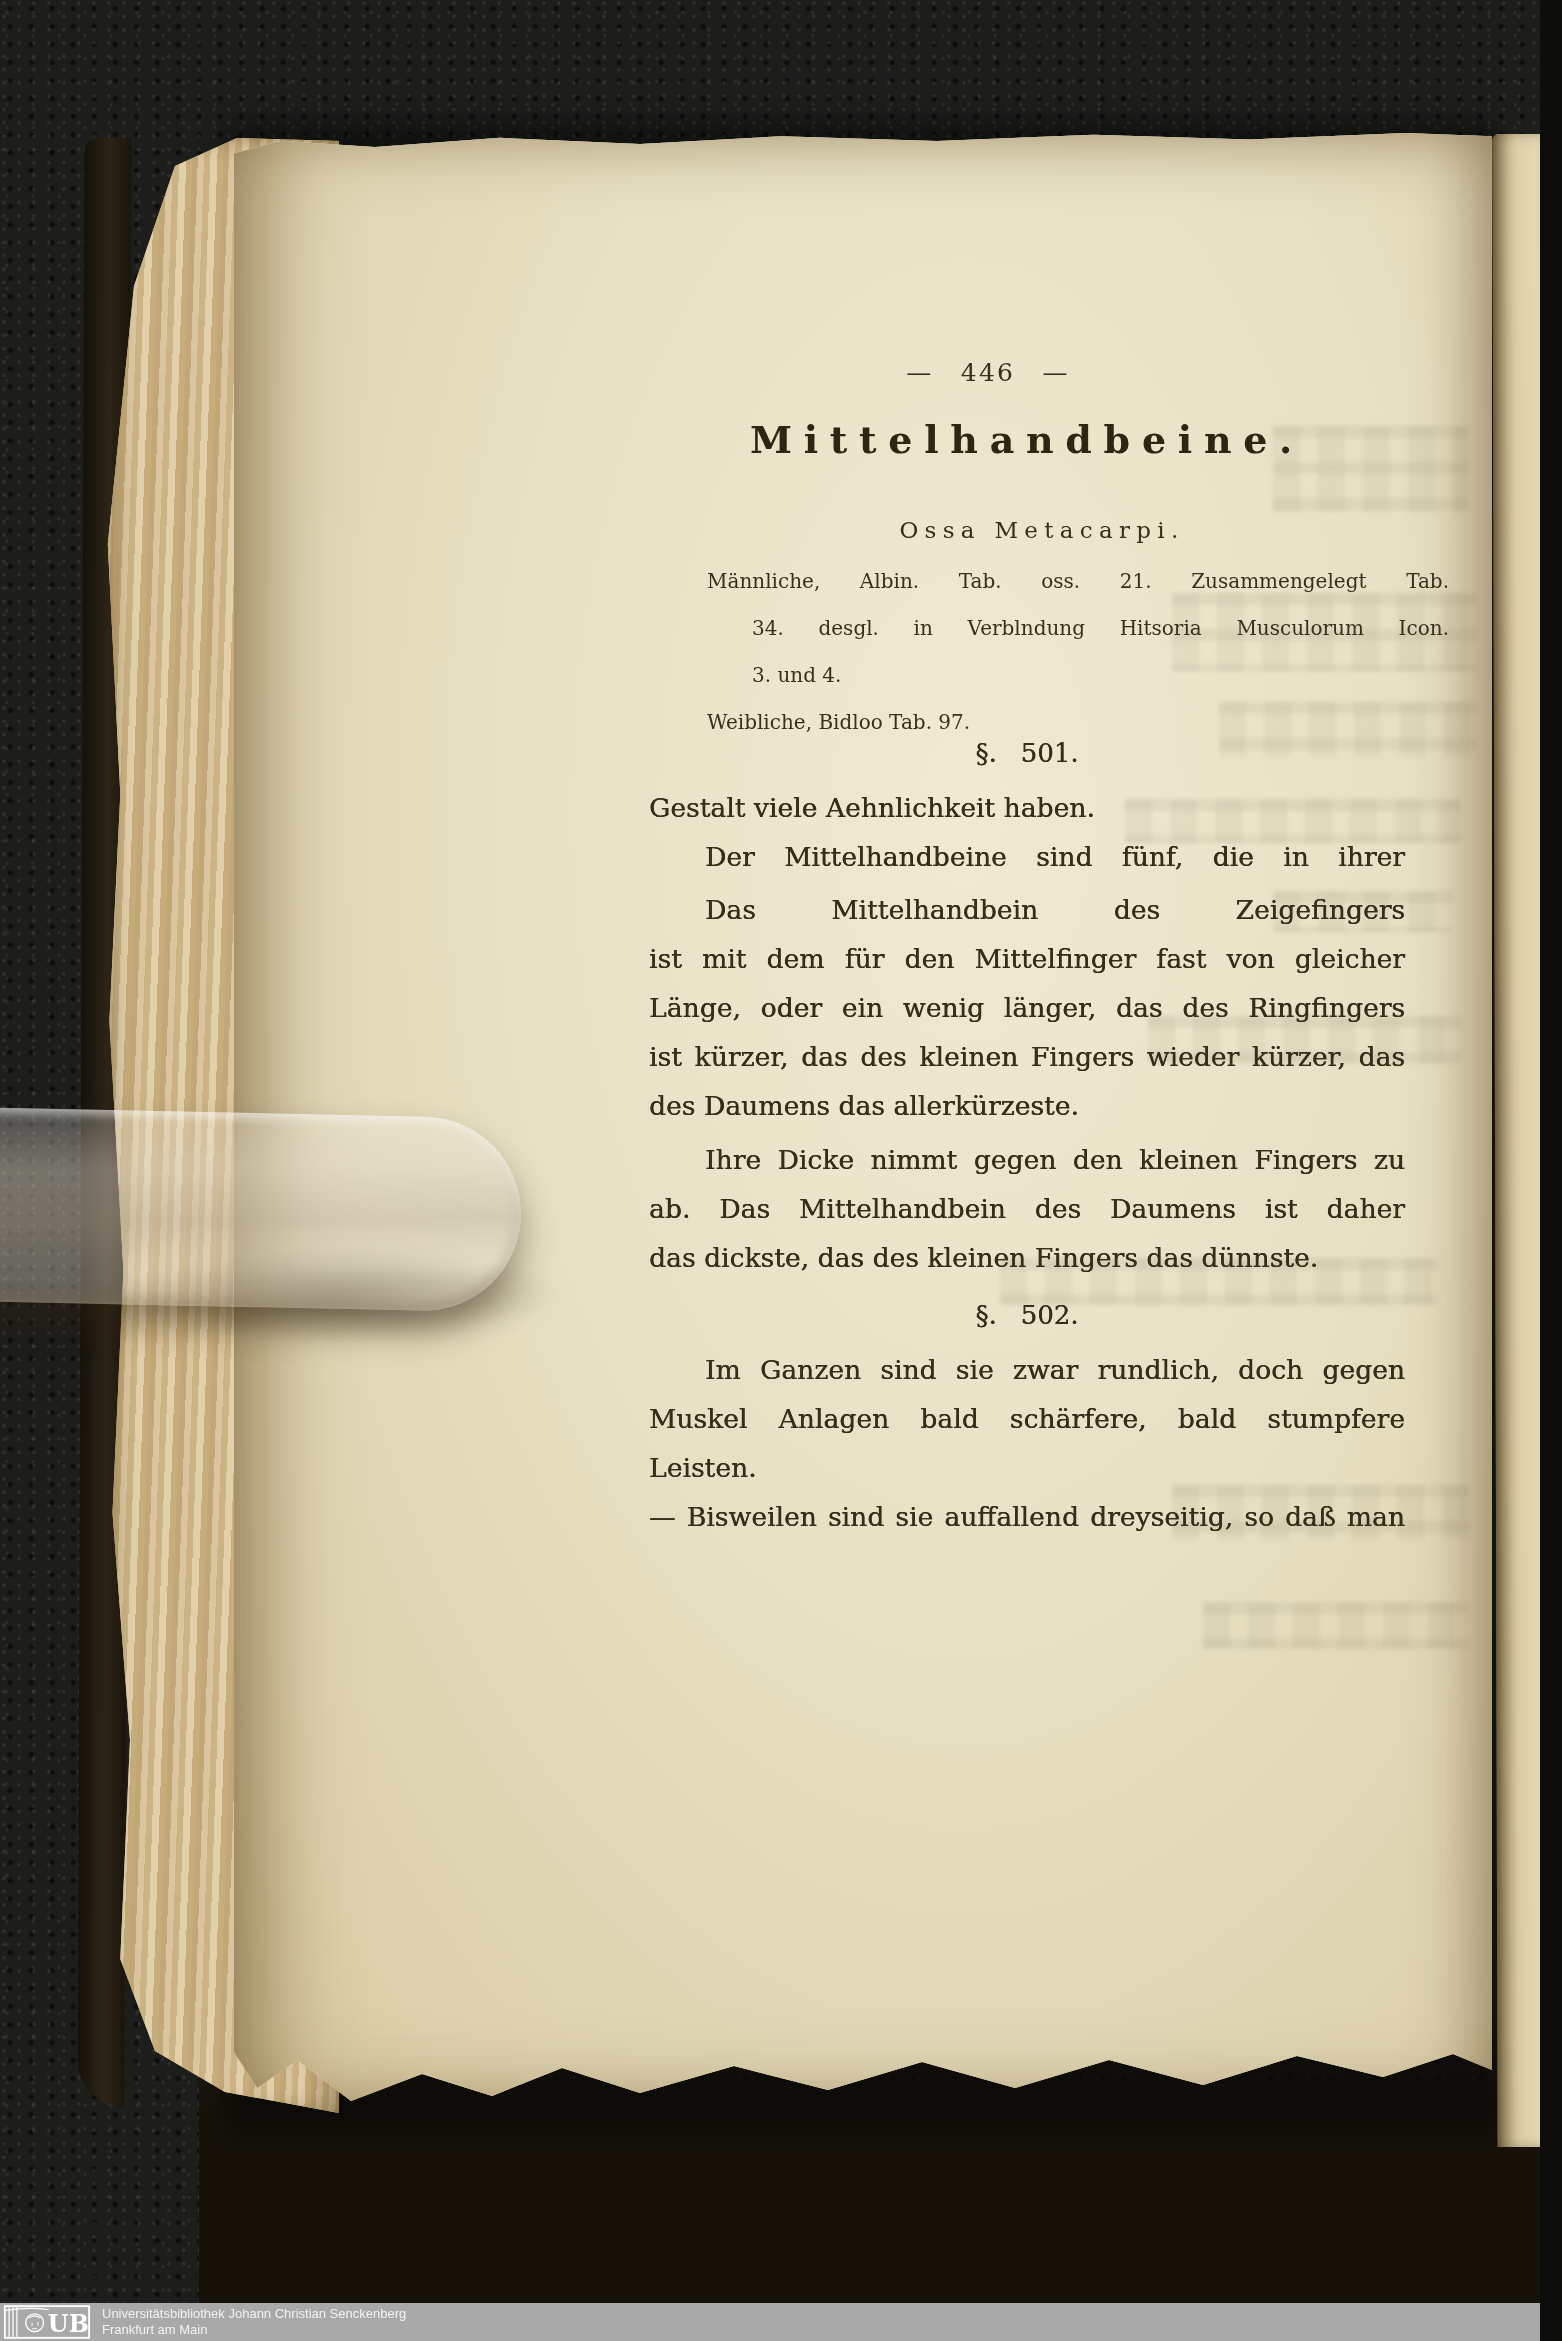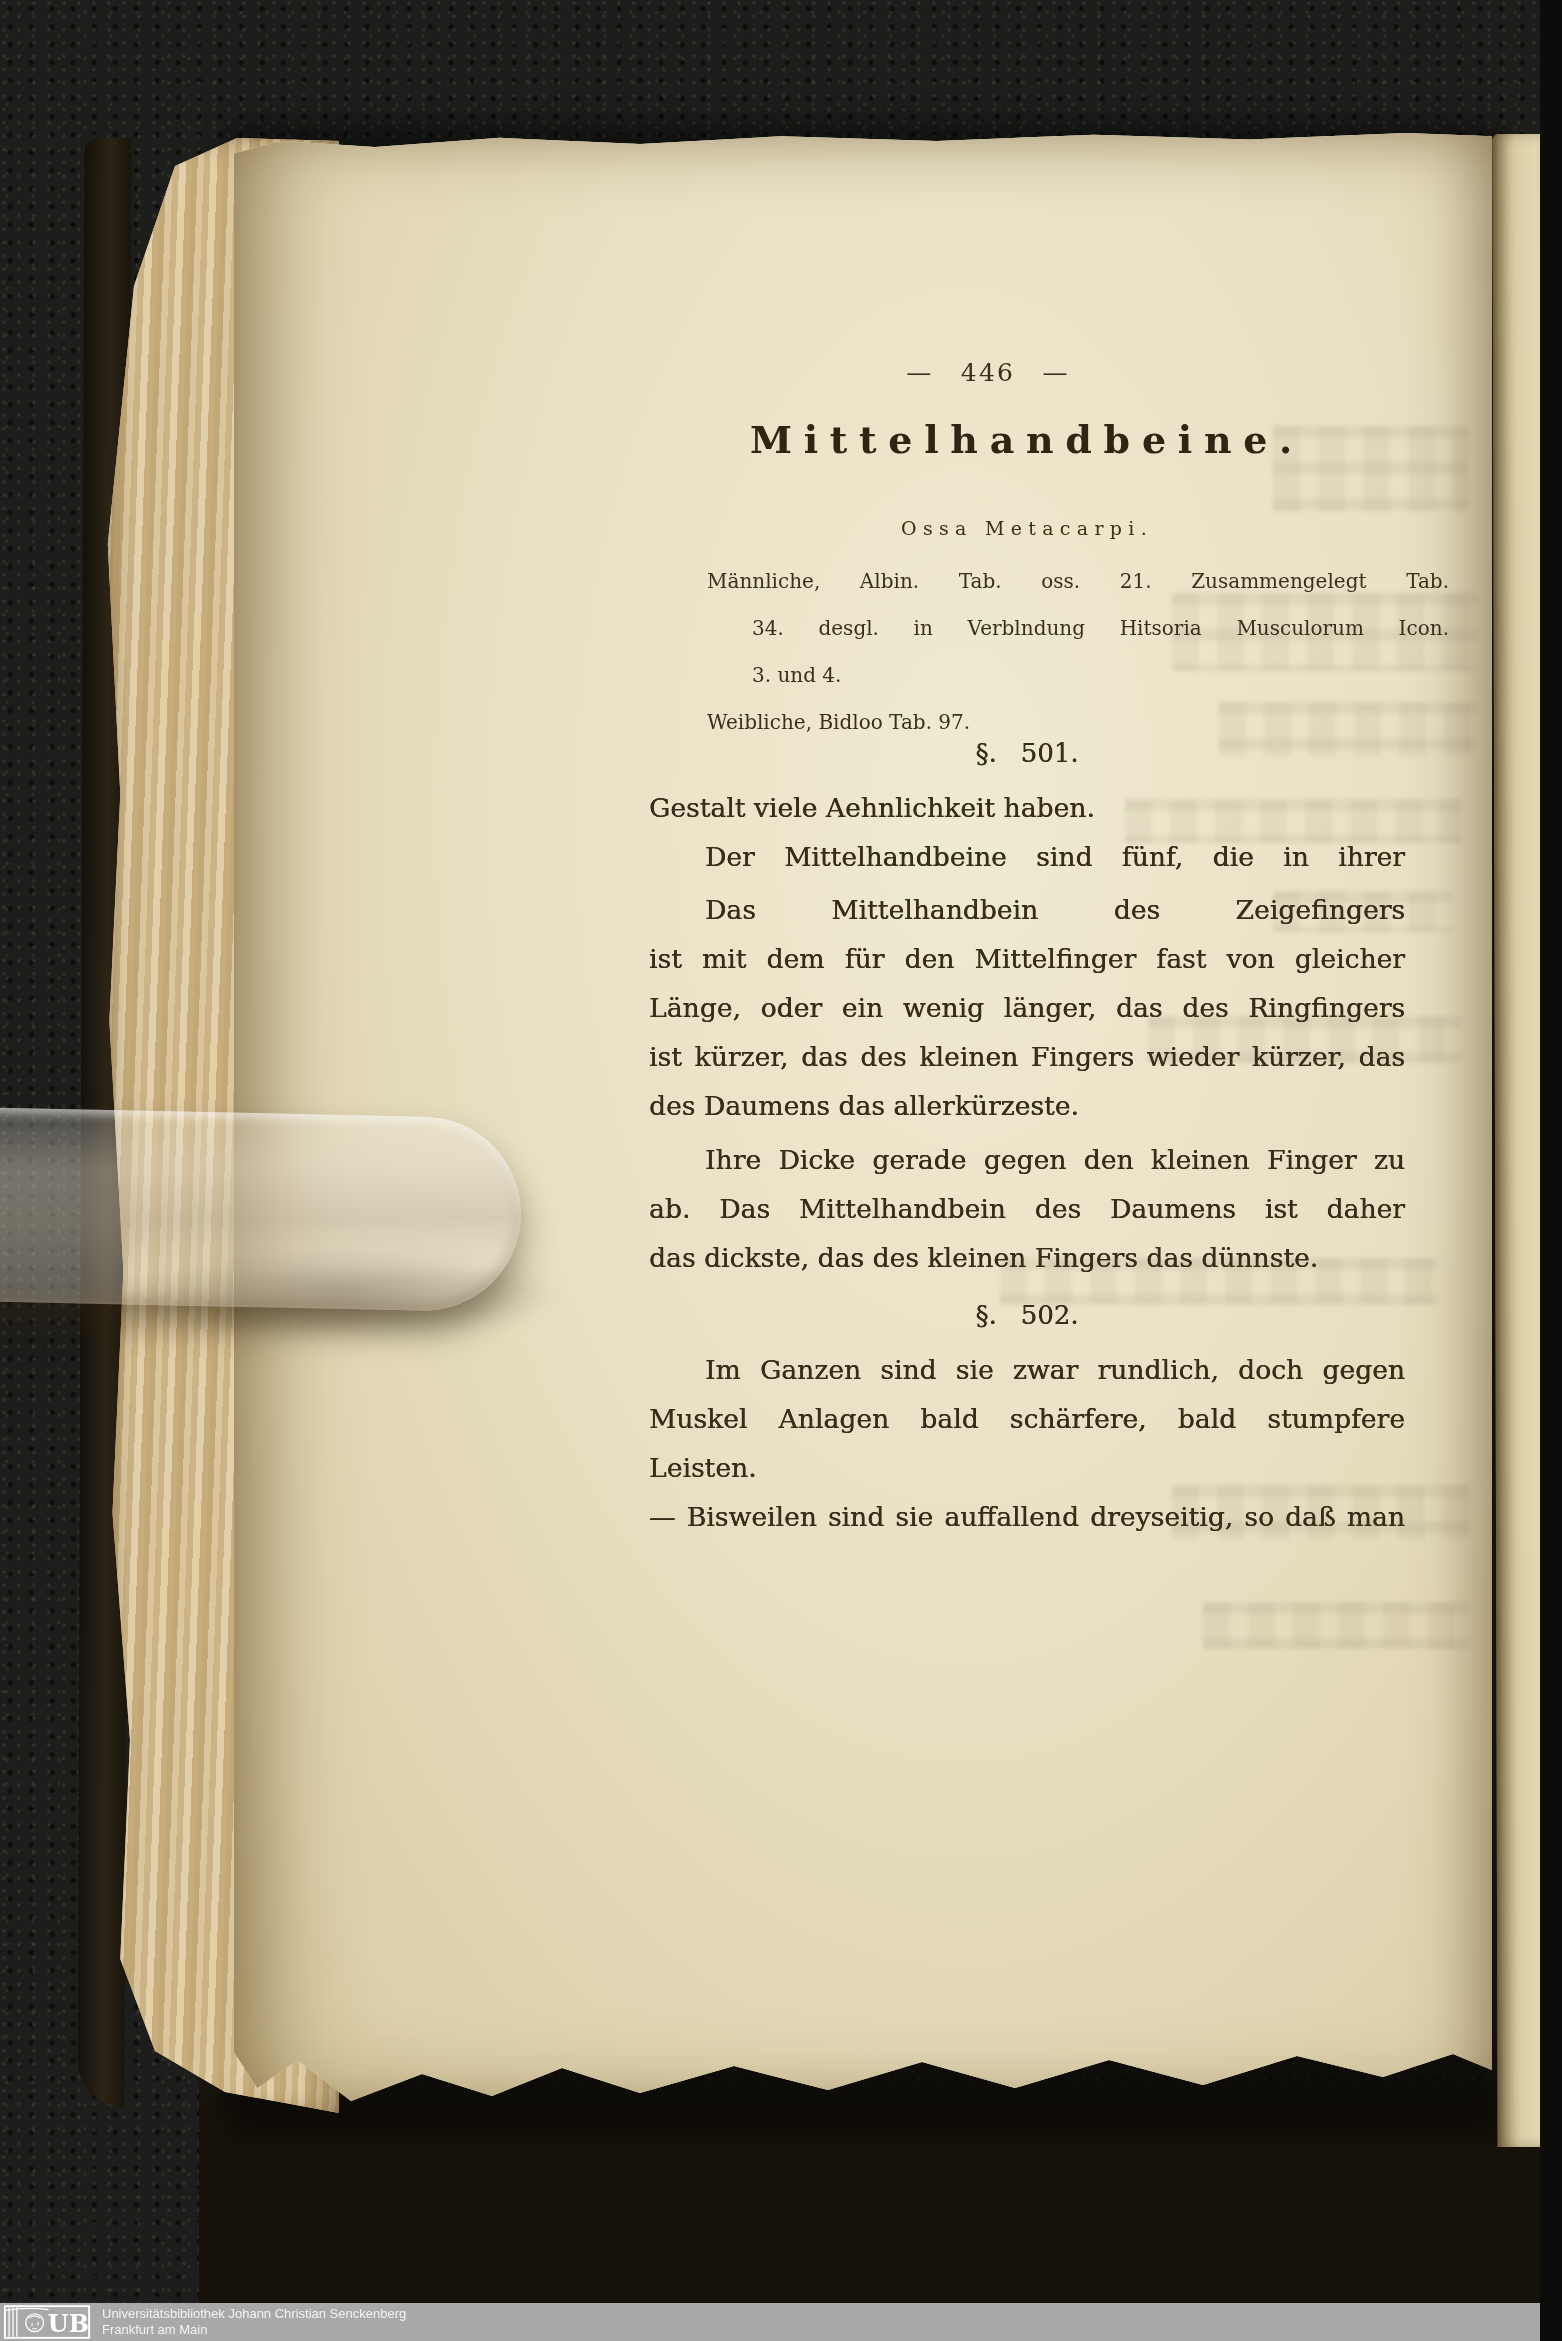--- a/index.html
+++ b/index.html
@@ -77,22 +77,22 @@
       background:
         repeating-linear-gradient(90deg, rgba(108,100,72,0.13) 0 26.6px, transparent 26.6px 45px),
         repeating-linear-gradient(180deg, rgba(108,100,72,0.17) 0 11.7px, transparent 11.7px 36px);}
 
   
   .ink{color:#362d1a;}
   .pageno{position:absolute;left:617px;top:358px;width:742px;text-align:center;
       font-size:25px;letter-spacing:2.3px;word-spacing:17px;color:#3a311d;}
   .title{position:absolute;left:649px;top:417px;width:756px;text-align:center;
       font-size:38px;font-weight:bold;letter-spacing:11.7px;color:#2e2613;white-space:nowrap;}
-  .subtitle{position:absolute;left:649px;top:517px;width:756px;text-align:center;
-      font-size:19px;letter-spacing:6.3px;color:#3a2f15;}
+  .subtitle{position:absolute;left:664px;top:517px;width:756px;text-align:center;
+      font-size:23px;letter-spacing:6.3px;color:#3a2f15;}
   .refs{position:absolute;left:660px;top:558px;width:742px;font-size:20px;line-height:47px;color:#38301c;margin-left:47px;}
   .ref-line{text-align:justify;text-align-last:justify;}
   .ref-line.ind{padding-left:45px;}
   .ref-line.end{text-align-last:left;}
   .text-col{position:absolute;left:649px;top:731px;width:756px;font-size:26.6px;line-height:49px;
       color:#362d1a;text-shadow:0.3px 0 0 currentColor;}
   .sec-num{line-height:44px;text-align:center;word-spacing:15.6px;font-size:26px;}
   .sec-num.second{margin-top:11px;}
   .para{margin-top:4.7px;}
   .para.after-head{margin-top:7.8px;}
@@ -151,21 +151,21 @@
 
     <div class="para">
       <div class="l fi">Das Mittelhandbein des Zeigefingers</div>
       <div class="l">ist mit dem für den Mittelfinger fast von gleicher</div>
       <div class="l">Länge, oder ein wenig länger, das des Ringfingers</div>
       <div class="l">ist kürzer, das des kleinen Fingers wieder kürzer, das</div>
       <div class="l end">des Daumens das allerkürzeste.</div>
     </div>
 
     <div class="para">
-      <div class="l fi">Ihre Dicke gerade gegen den kleinen Finger zu</div>
+      <div class="l fi">Ihre Dicke nimmt gegen den kleinen Fingers zu</div>
       <div class="l">ab. Das Mittelhandbein des Daumens ist daher</div>
       <div class="l end">das dickste, das des kleinen Fingers das dünnste.</div>
     </div>
 
 
     <div class="sec-num second">§. 502.</div>
 
     <div class="para after-head">
       <div class="l fi">Im Ganzen sind sie zwar rundlich, doch gegen</div>
       <div class="l">Muskel Anlagen bald schärfere, bald stumpfere Leisten.</div>

